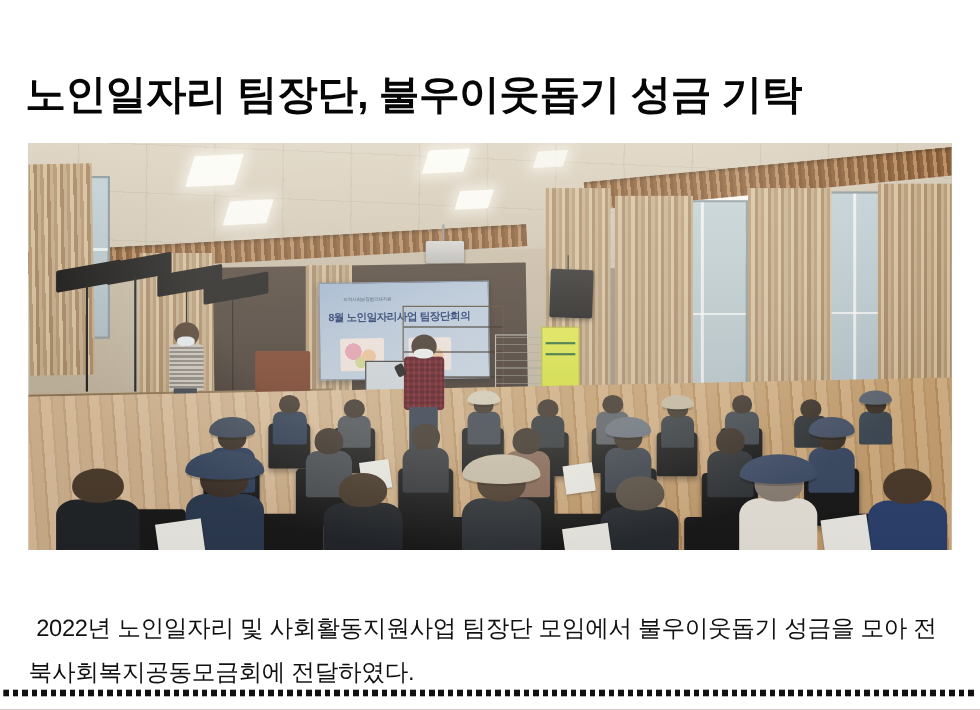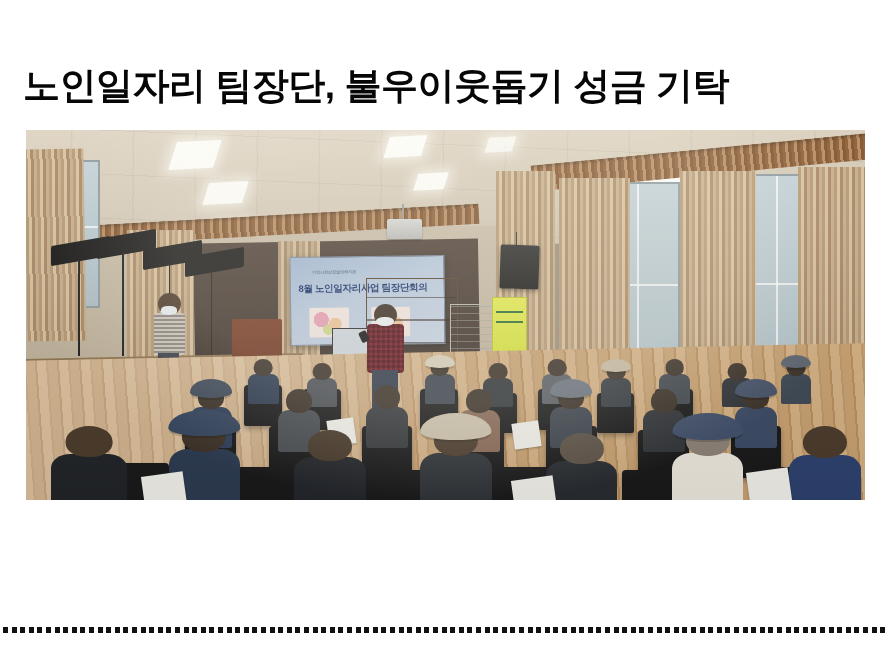--- a/index.html
+++ b/index.html
@@ -664,16 +664,17 @@
 
       <div class="paper" style="left:14%; top:93%; width:5%; height:9%;"></div>
       <div class="paper" style="left:58%; top:94%; width:5%; height:9%;"></div>
       <div class="paper" style="left:86%; top:92%; width:5%; height:9%;"></div>
 
       <div class="photo-grade"></div>
       <div class="photo-blur"></div>
     </div>
   </div>
 
+  <p class="caption">2022년 노인일자리 및 사회활동지원사업 팀장단 모임에서 불우이웃돕기 성금을 모아 전북사회복지공동모금회에 전달하였다.</p>
 
   <div class="bottom-rule"></div>
 
 </div>
 
 </body></html>

